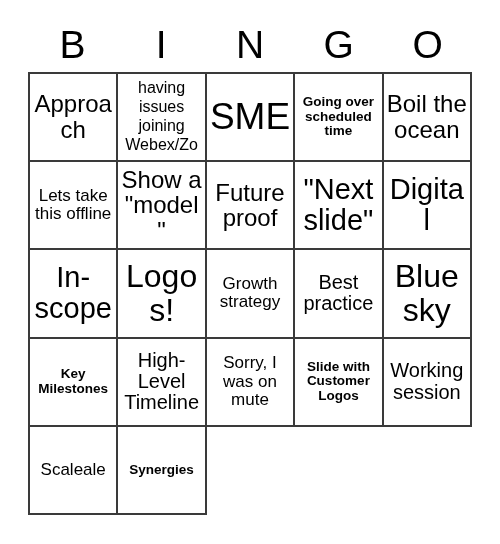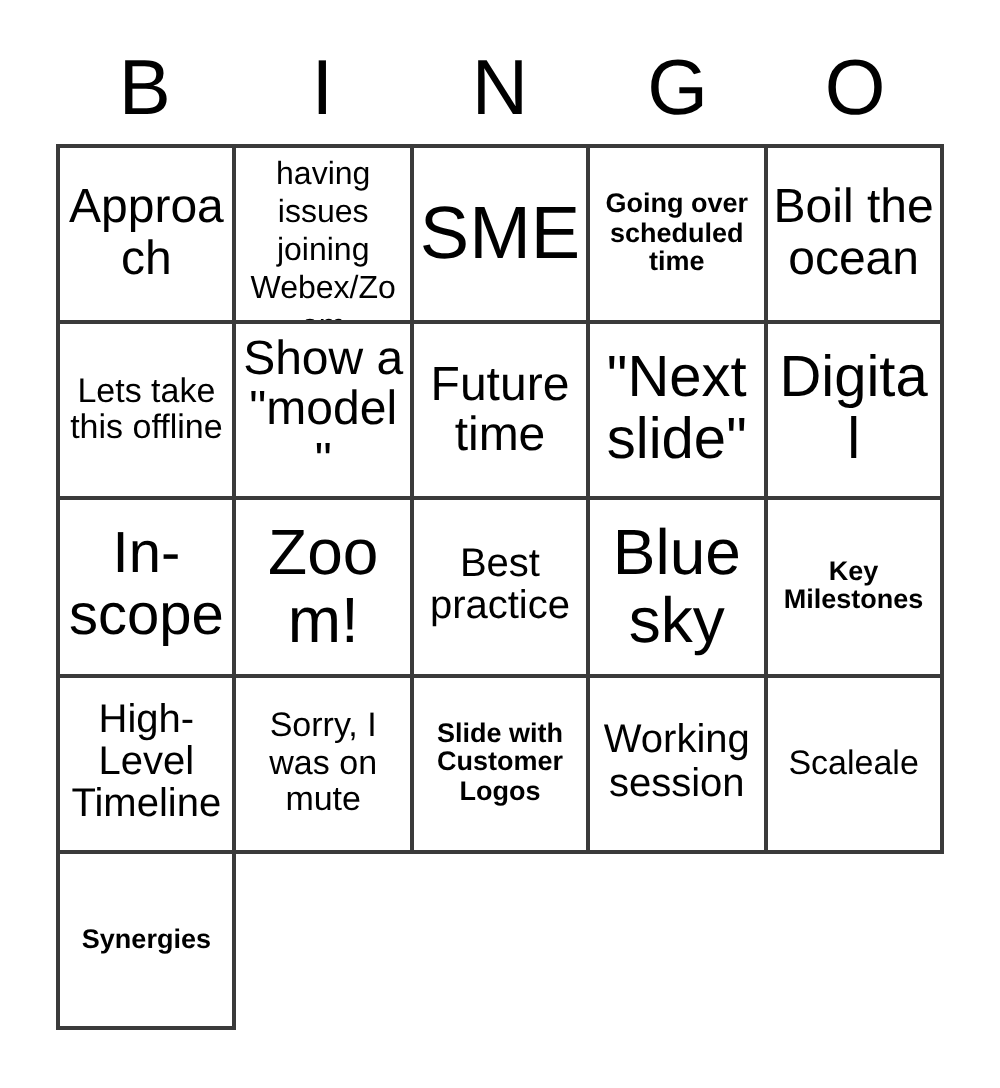--- a/index.html
+++ b/index.html
@@ -116,34 +116,37 @@
         <span class="cell-text">Boil the ocean</span>
       </div>
 
     <div class="cell fs-xs">
         <span class="cell-text">Lets take this offline</span>
       </div>
     <div class="cell fs-m">
         <span class="cell-text">Show a "model"</span>
       </div>
     <div class="cell fs-m">
-        <span class="cell-text">Future time</span>
+        <span class="cell-text">Future proof</span>
       </div>
     <div class="cell fs-l">
         <span class="cell-text">"Next slide"</span>
       </div>
 
     <div class="cell fs-l">
         <span class="cell-text">Digital</span>
       </div>
     <div class="cell fs-l">
         <span class="cell-text">In-scope</span>
       </div>
     <div class="cell fs-xl">
-        <span class="cell-text">Zoom!</span>
+        <span class="cell-text">Logos!</span>
+      </div>
+    <div class="cell fs-xs">
+        <span class="cell-text">Growth strategy</span>
       </div>
 
     <div class="cell fs-s">
         <span class="cell-text">Best practice</span>
       </div>
     <div class="cell fs-xl">
         <span class="cell-text">Blue sky</span>
       </div>
     <div class="cell fs-xxs">
         <span class="cell-text">Key Milestones</span>

